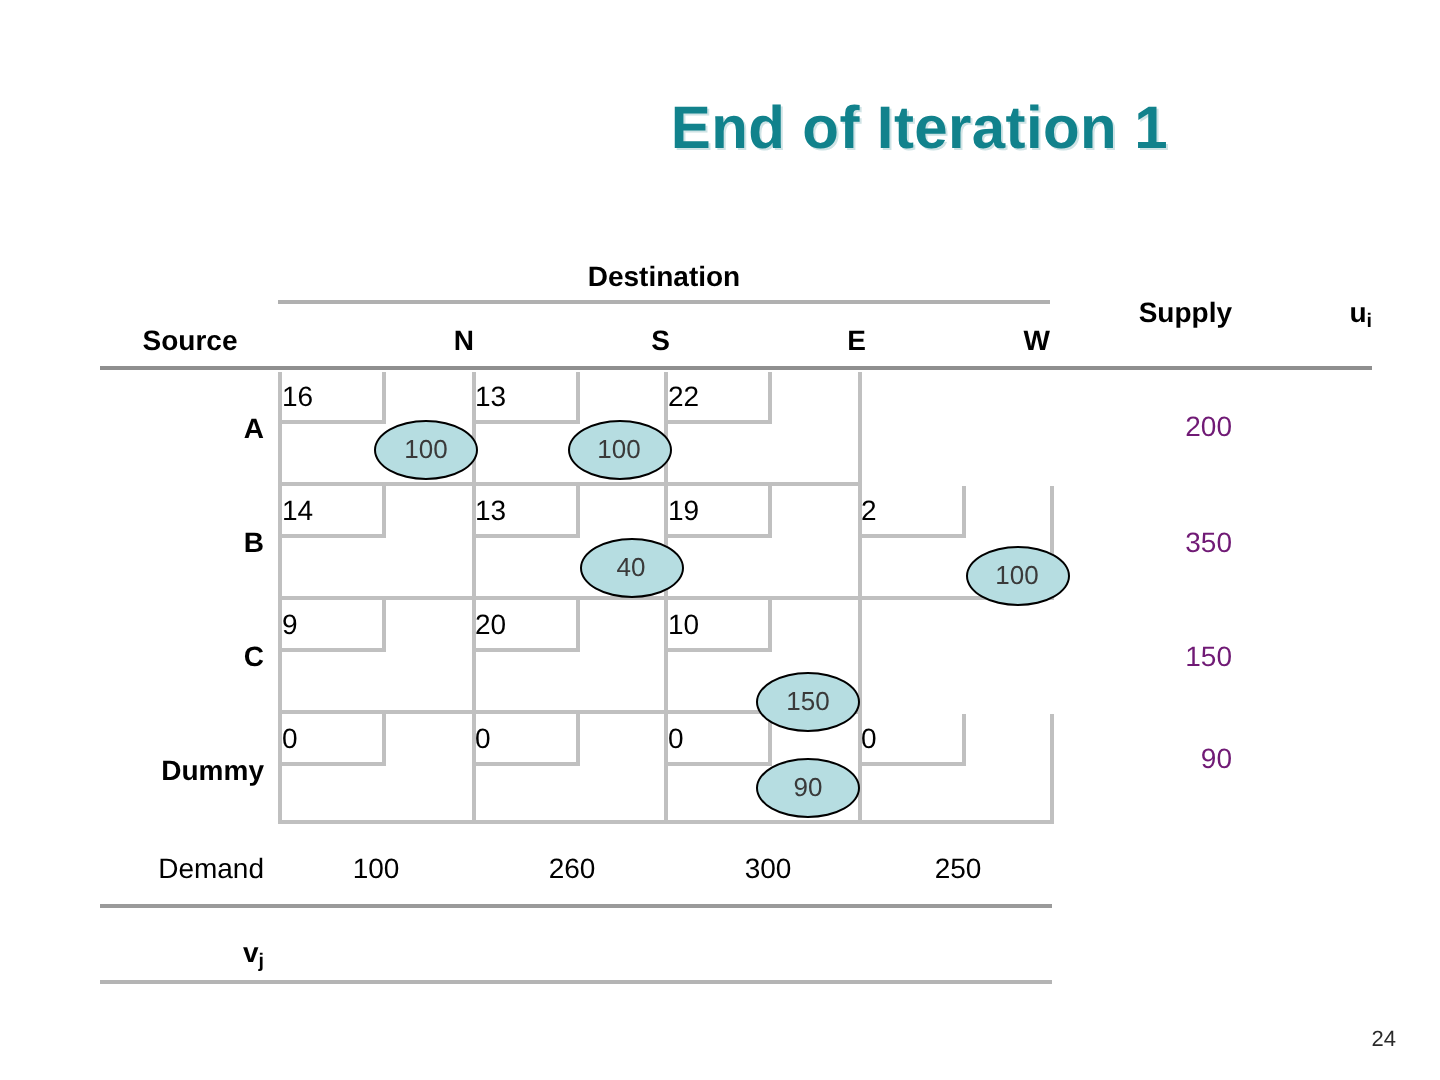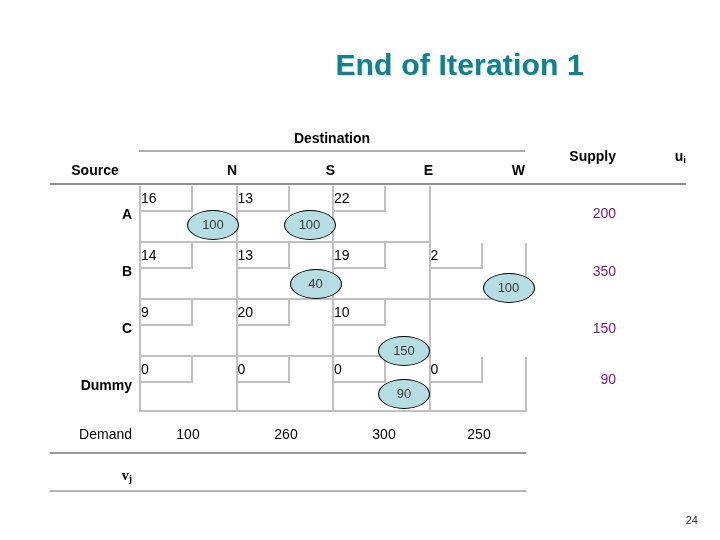--- a/index.html
+++ b/index.html
@@ -200,21 +200,20 @@
   }
   .vj-label {
     position: absolute;
     left: 40px;
     top: 468px;
     width: 92px;
     text-align: right;
     font-size: 14px;
     font-weight: bold;
     color: #000;
-    font-family: Liberation Serif, serif;
   }
   .bottom-rule {
     position: absolute;
     left: 50px;
     top: 490px;
     width: 476px;
     height: 2px;
     background: #b4b4b4;
   }
 

